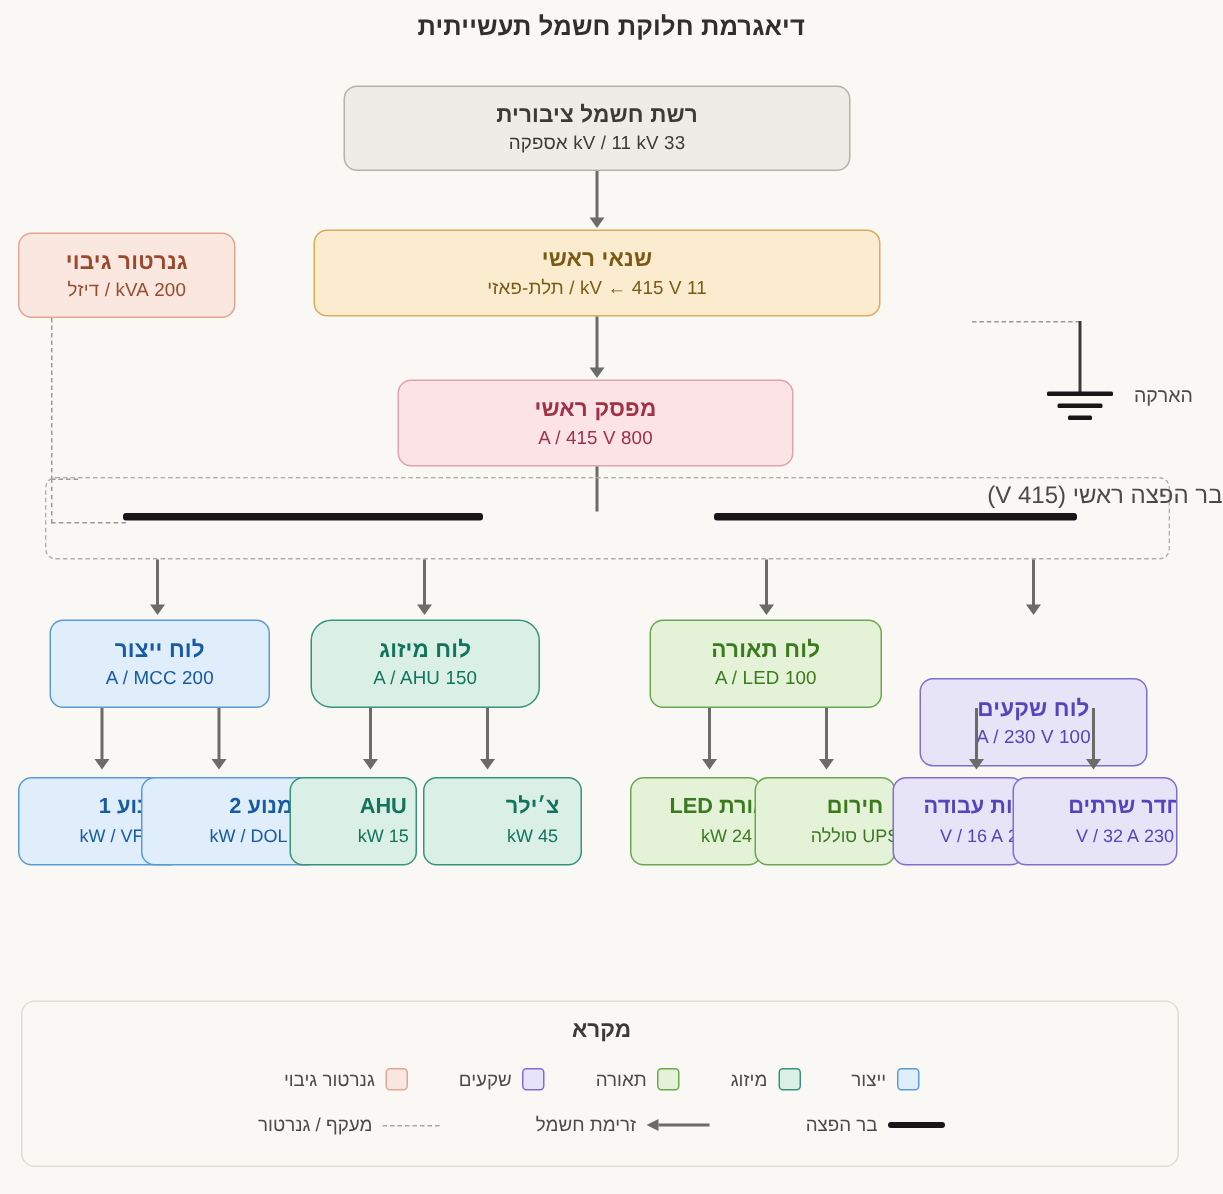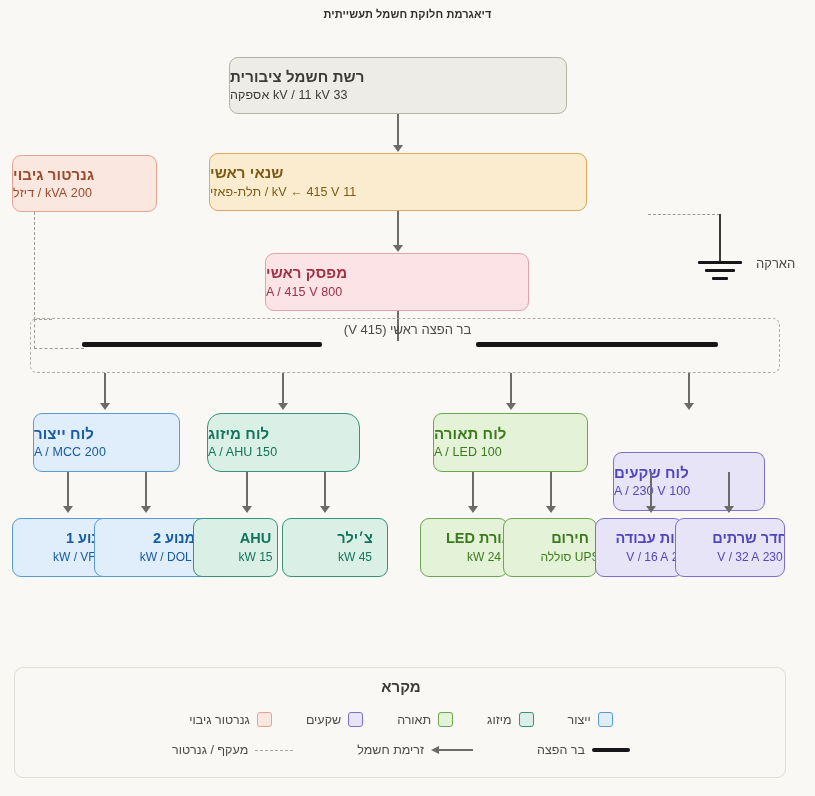--- a/index.html
+++ b/index.html
@@ -9,27 +9,27 @@
     font-family:"Liberation Sans","DejaVu Sans",sans-serif;
     position:relative;overflow:hidden;
     -webkit-font-smoothing:antialiased;
   }
   .stage{position:absolute;inset:0;}
   .abs{position:absolute;box-sizing:border-box;}
 
   
   #diagram-title{
     top:8px;left:0;width:815px;text-align:center;
-    font-size:11px;font-weight:700;color:#2f2f2d;letter-spacing:.1px;
+    font-size:17px;font-weight:700;color:#2f2f2d;letter-spacing:.1px;
   }
 
   
   .node{
     border-radius:9px;border:1.3px solid #999;
-    display:flex;flex-direction:column;align-items:flex-end;justify-content:center;
+    display:flex;flex-direction:column;align-items:center;justify-content:center;
     text-align:center;line-height:1.18;overflow:visible;
     white-space:nowrap;
   }
   .node .ttl{font-size:15px;font-weight:700;letter-spacing:.1px;}
   .node .sub{font-size:12.5px;font-weight:400;margin-top:3px;letter-spacing:.1px;}
 
   
   .leaf{border-radius:9px;border:1.3px solid #999;
     display:flex;flex-direction:column;align-items:center;justify-content:center;
     text-align:center;line-height:1.18;white-space:nowrap;overflow:hidden;padding-left:40px;}
@@ -55,22 +55,22 @@
   
   .dash-v{position:absolute;width:0;border-left:1.5px dashed #9a9a95;}
   .dash-h{position:absolute;height:0;border-top:1.5px dashed #9a9a95;}
 
   
   #busbar-zone{
     left:30px;top:318px;width:750px;height:55px;
     border:1.4px dashed #b0aea8;border-radius:7px;background:transparent;
   }
   #busbar-label{
-    top:322px;left:0;width:815px;text-align:center;
-    font-size:13px;color:#4a4a47;
+    top:322px;left:0;width:815px;text-align:right;
+    font-size:16px;color:#4a4a47;
   }
   .busbar-line{position:absolute;height:4.5px;background:#17171a;border-radius:2px;}
 
   
   #ground-wrap{left:648px;top:206px;width:165px;height:80px;}
   .gnd-stem{position:absolute;width:1.6px;background:#3a3a38;}
   .gnd-bar{position:absolute;background:#17171a;border-radius:1px;}
   #ground-label{position:absolute;font-size:13px;color:#4a4a47;white-space:nowrap;}
 
   

